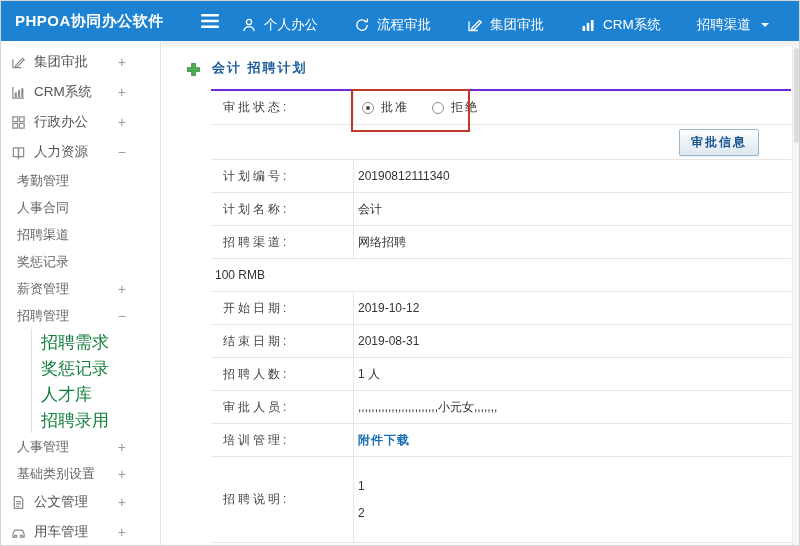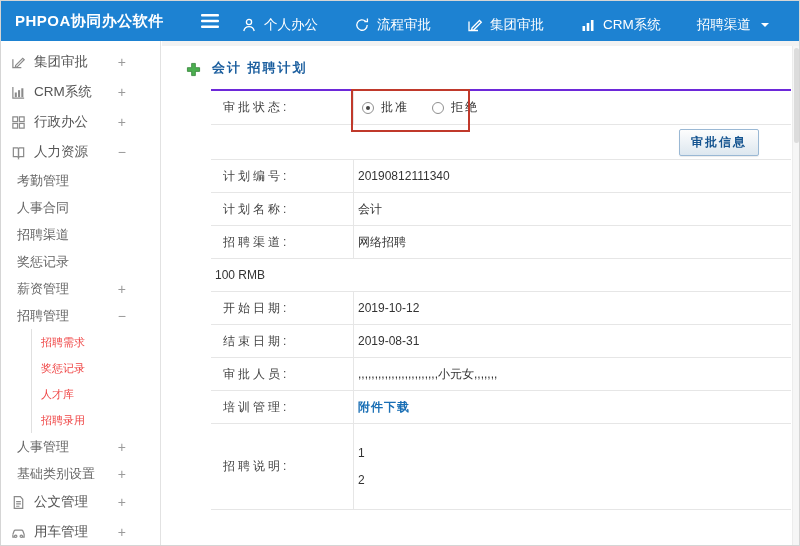--- a/index.html
+++ b/index.html
@@ -17,21 +17,21 @@
   .t-icon svg, .s-icon svg { width:100%; height:100%; stroke:currentColor; fill:none; stroke-width:1.3; }
   .caret { display:inline-flex; width:10px; height:10px; margin-left:2px; }
   .caret svg { width:100%; height:100%; fill:#fff; stroke:none; }
 
   
   .sidebar { position:absolute; top:40px; left:0; width:160px; bottom:0; background:#fff; border-right:1px solid #e2e2e2; padding-top:6px; overflow:hidden; }
   .s-item { display:flex; align-items:center; cursor:pointer; color:#555; padding-right:34px; }
   .s-item.l0 { height:30px; padding-left:10px; font-size:13.5px; }
   .s-item.l1 { height:27px; padding-left:16px; font-size:13px; color:#666; }
   .l2-group { margin-left:30px; border-left:1px solid #e0e0e0; }
-  .s-item.l2 { height:26px; padding-left:9px; font-size:11px; color:#ef4444; }
+  .s-item.l2 { height:26px; padding-left:9px; font-size:17px; color:#15803d; }
   .s-icon { display:inline-flex; width:15px; height:15px; margin-right:8px; color:#8a8a8a; flex:0 0 auto; }
   .s-label { white-space:nowrap; }
   .s-toggle { margin-left:auto; color:#9a9a9a; font-size:14px; line-height:1; }
 
   
   .main { position:absolute; top:40px; left:161px; right:0; bottom:0; background:#fff; border-top:5px solid #f2f2f2; padding-top:11px; }
   .page-title { display:flex; align-items:flex-end; gap:11px; margin-left:24px; height:20px; }
   .plus-icon { display:inline-flex; width:15px; height:15px; }
   .title-text { font-size:13px; font-weight:bold; color:#1b5e9e; letter-spacing:2px; }
 
@@ -292,20 +292,24 @@
         </div>
         <div class="f-row">
           <div class="f-label">开始日期:</div>
           <div class="f-value">2019-10-12</div>
         </div>
         <div class="f-row">
           <div class="f-label">结束日期:</div>
           <div class="f-value">2019-08-31</div>
         </div>
         <div class="f-row">
+          <div class="f-label">招聘人数:</div>
+          <div class="f-value">1 人</div>
+        </div>
+        <div class="f-row">
           <div class="f-label">审批人员:</div>
           <div class="f-value">,,,,,,,,,,,,,,,,,,,,,,,,小元女,,,,,,,</div>
         </div>
         <div class="f-row">
           <div class="f-label">培训管理:</div>
           <div class="f-value link">附件下载</div>
         </div>
         <div class="f-row tall">
           <div class="f-label">招聘说明:</div>
           <div class="f-value multiline">1

